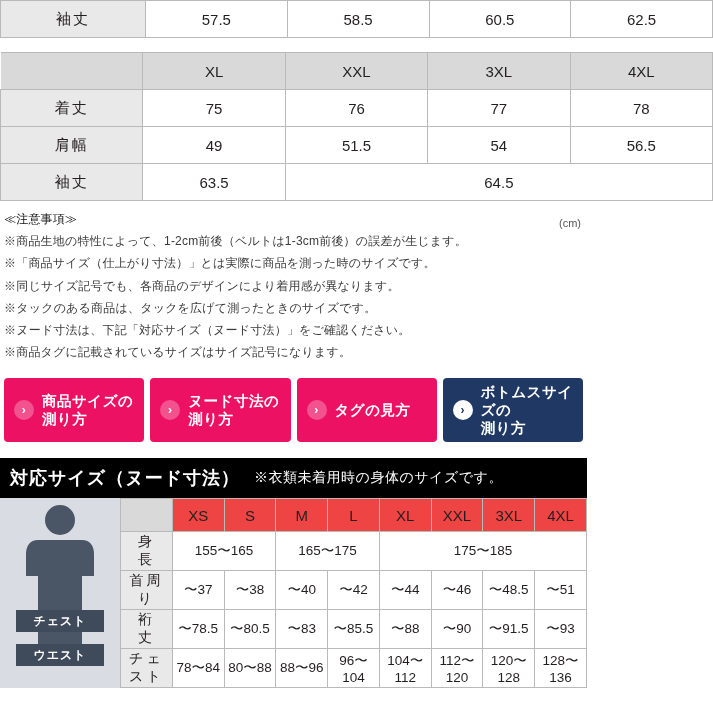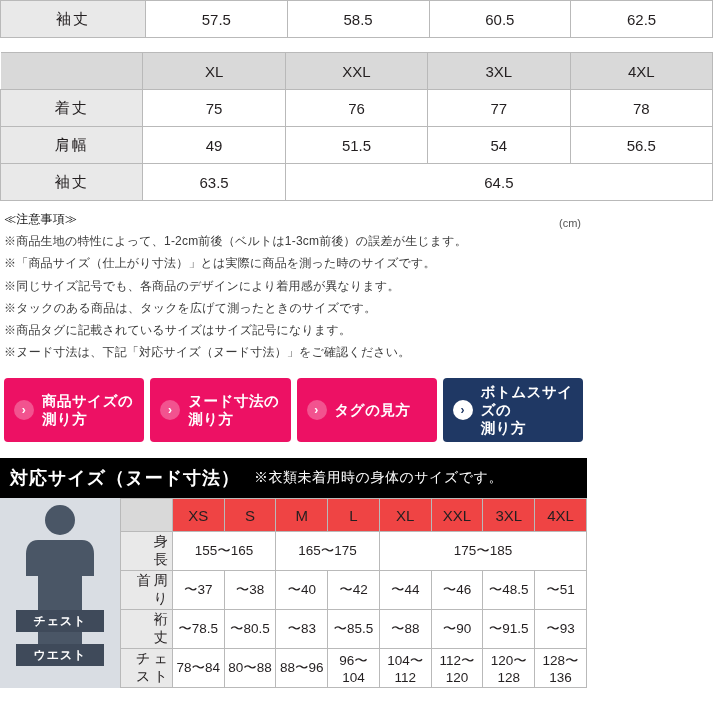--- a/index.html
+++ b/index.html
@@ -73,21 +73,21 @@
     position:absolute;left:16px;width:88px;height:22px;
     background:#3f4a5a;color:#fff;font-size:12px;font-weight:bold;
     display:flex;align-items:center;justify-content:center;letter-spacing:1px;
   }
   .tag-chest{top:112px;}
   .tag-waist{top:146px;}
 
   .tbl-nude{width:593px;}
   .tbl-nude td{height:30px;font-size:13.5px;}
   .tbl-nude .colhdr{background:#ef4444;font-size:15px;}
-  .tbl-nude .lbl{background:#e9e9e9;width:88px;font-size:14px;letter-spacing:3px;text-align:right;}
+  .tbl-nude .lbl{background:#e9e9e9;width:88px;font-size:14px;letter-spacing:3px;}
   .tbl-nude .corner{background:#d9d9d9;}
 </style>
 </head>
 <body>
 
 <div class="page">
 
   <table class="tbl-top">
     <tbody>
         <tr>
@@ -133,22 +133,22 @@
   </tbody>
     </table>
 
   <div class="notes">
     <span class="unit">(cm)</span>
     <p class="first">≪注意事項≫</p>
     <p>※商品生地の特性によって、1-2cm前後（ベルトは1-3cm前後）の誤差が生じます。</p>
     <p>※「商品サイズ（仕上がり寸法）」とは実際に商品を測った時のサイズです。</p>
     <p>※同じサイズ記号でも、各商品のデザインにより着用感が異なります。</p>
     <p>※タックのある商品は、タックを広げて測ったときのサイズです。</p>
+    <p>※ヌード寸法は、下記「対応サイズ（ヌード寸法）」をご確認ください。</p>
     <p>※商品タグに記載されているサイズはサイズ記号になります。</p>
-    <p>※ヌード寸法は、下記「対応サイズ（ヌード寸法）」をご確認ください。</p>
   </div>
 
   <div class="btnrow">
     <div class="btn pink">
       <span class="chev">›</span>
       <span class="btn-label">商品サイズの
 測り方</span>
     </div>
     <div class="btn pink">
       <span class="chev">›</span>

